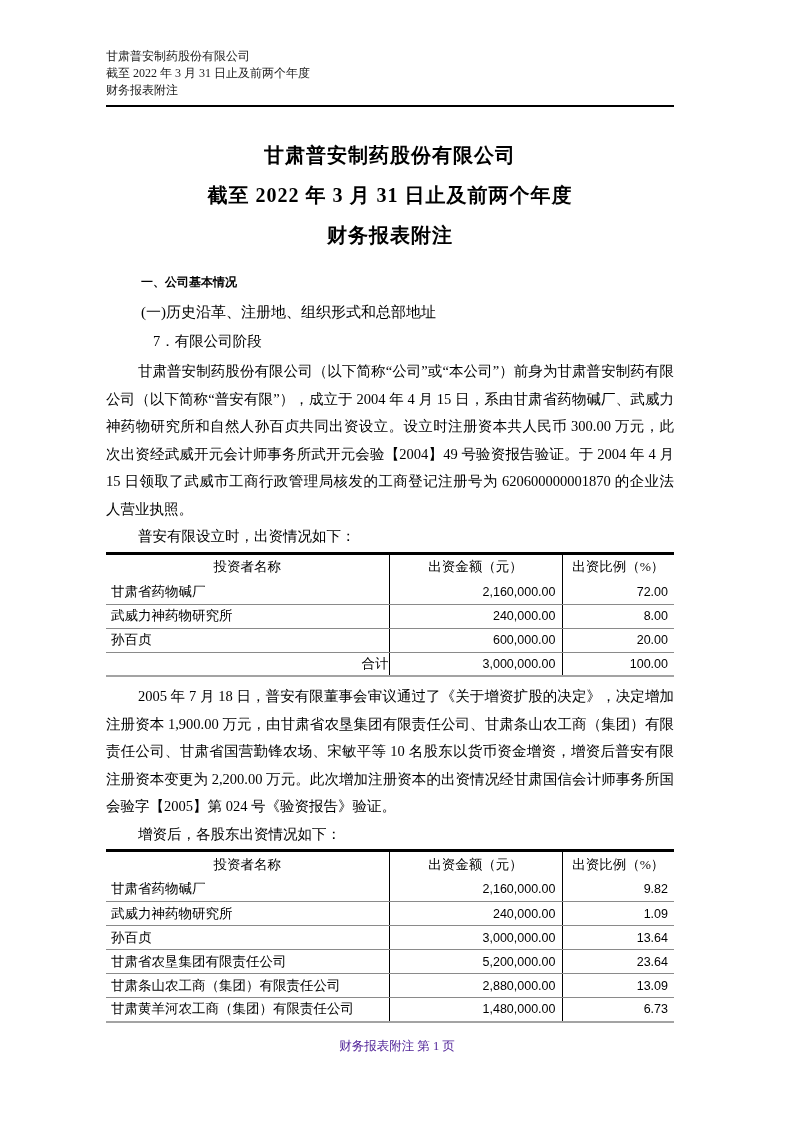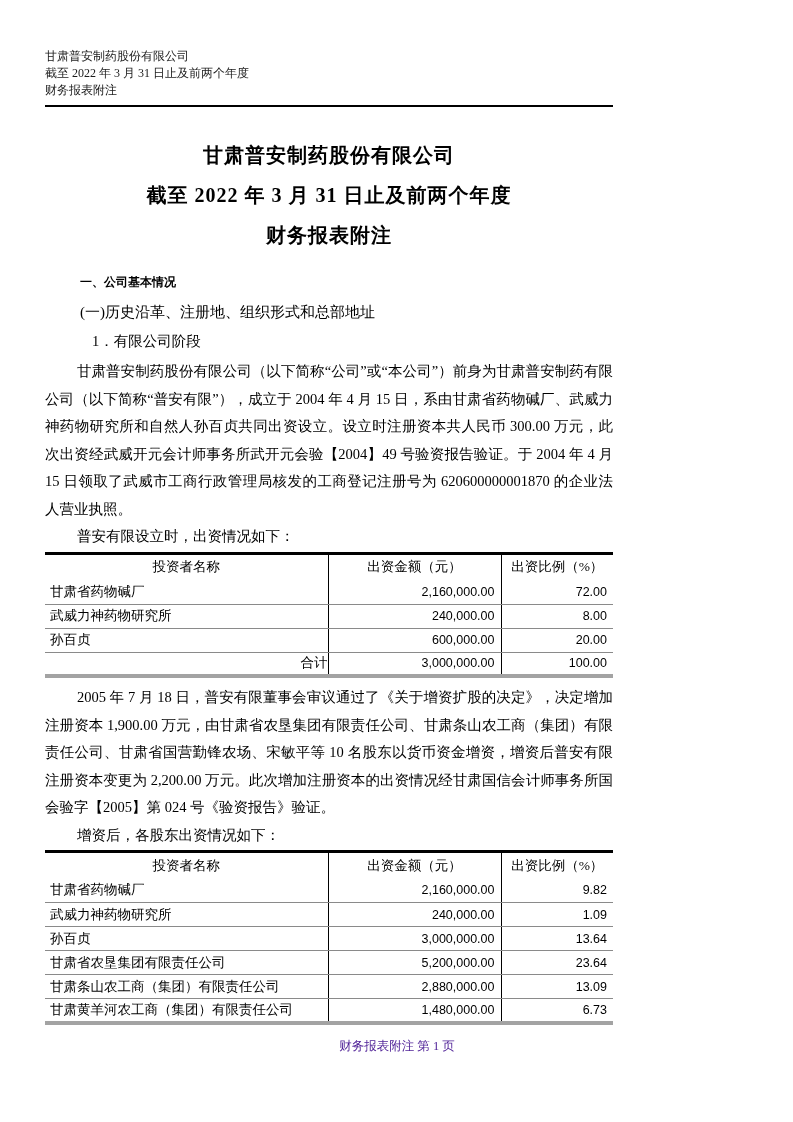--- a/index.html
+++ b/index.html
@@ -11,21 +11,21 @@
     position: relative;
     overflow: hidden;
   }
   .page {
     position: relative;
     width: 793px; height: 1122px;
     background: #ffffff;
   }
   .content {
     position: relative;
-    margin-left: 45px;
+    margin-left: 106px;
     width: 568px;
     padding-top: 48px;
   }
 
   
   .running-header { font-size: 12px; line-height: 17px; color: #1a1a1a; }
   .header-rule {
     margin-top: 6px;
     border-top: 2px solid #000;
     height: 0;
@@ -78,21 +78,21 @@
     text-indent: 2.2em;
   }
 
   
   .fin-table {
     width: 568px;
     margin-top: 1px;
     border-collapse: collapse;
     table-layout: fixed;
     border-top: 3px solid #000;
-    border-bottom: 4px solid #a3a3a3;
+    border-bottom: 2px solid #a3a3a3;
     font-size: 13.5px;
   }
   .fin-table col.c1 { width: 283px; }
   .fin-table col.c2 { width: 173px; }
   .fin-table col.c3 { width: 112px; }
   .fin-table th, .fin-table td {
     border-bottom: 1px solid #8a8a8a;
     font-weight: normal;
     overflow: hidden;
     white-space: nowrap;
@@ -141,21 +141,21 @@
     <div class="header-rule"></div>
 
     <div class="title-block">
       <div>甘肃普安制药股份有限公司</div>
       <div>截至 2022 年 3 月 31 日止及前两个年度</div>
       <div>财务报表附注</div>
     </div>
 
     <div class="h-level1">一、公司基本情况</div>
     <div class="h-level2">(一)历史沿革、注册地、组织形式和总部地址</div>
-    <div class="h-level3">1．有限公司阶段</div>
+    <div class="h-level3">7．有限公司阶段</div>
 
     <p class="para">甘肃普安制药股份有限公司（以下简称“公司”或“本公司”）前身为甘肃普安制药有限公司（以下简称“普安有限”），成立于 2004 年 4 月 15 日，系由甘肃省药物碱厂、武威力神药物研究所和自然人孙百贞共同出资设立。设立时注册资本共人民币 300.00 万元，此次出资经武威开元会计师事务所武开元会验【2004】49 号验资报告验证。于 2004 年 4 月 15 日领取了武威市工商行政管理局核发的工商登记注册号为 620600000001870 的企业法人营业执照。</p>
     <p class="table-intro">普安有限设立时，出资情况如下：</p>
 
     <table class="fin-table">
       <colgroup>
           <col class="c1">
           <col class="c2">
           <col class="c3">
         </colgroup>

